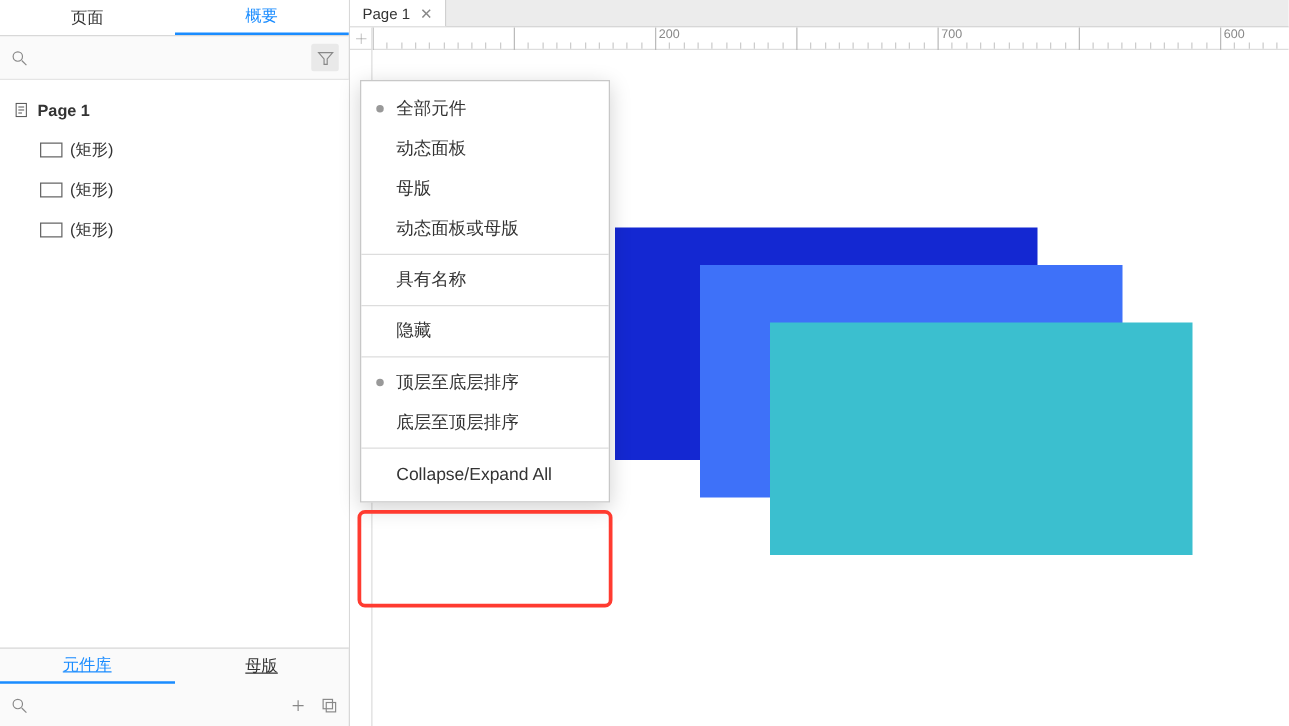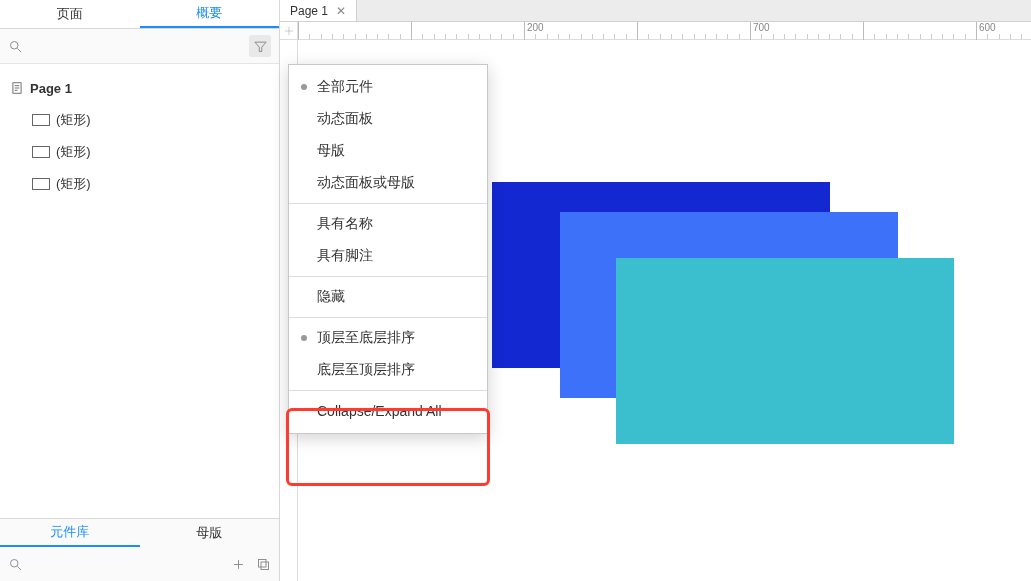--- a/index.html
+++ b/index.html
@@ -16,21 +16,21 @@
     .icon-svg { width:15px; height:15px; fill:none; stroke:#888; stroke-width:1.5; flex-shrink:0; }
     .filter-btn { display:flex; align-items:center; justify-content:center; width:22px; height:22px; cursor:pointer; color:#888; background:#e9e9e9; border-radius:2px; }
     .outline { flex:1; padding:8px 0; overflow:auto; background:#fff; }
     .outline-row { display:flex; align-items:center; height:32px; padding:0 10px; gap:6px; cursor:pointer; }
     .outline-row.root-row { font-weight:600; }
     .outline-row.child { padding-left:32px; }
     .page-ico { width:14px; height:14px; fill:none; stroke:#555; stroke-width:1.4; }
     .rect-ico { width:18px; height:12px; border:1.5px solid #666; }
     .lib-section { border-top:1px solid #d8d8d8; }
     .lib-tabs { display:flex; height:28px; }
-    .lib-tab { flex:1; display:flex; align-items:center; justify-content:center; cursor:pointer; }
+    .lib-tab { flex:1; display:flex; align-items:center; justify-content:center; cursor:pointer;text-decoration:underline; }
     .lib-tab.active { color:#1a8cff; border-bottom:2px solid #1a8cff; }
     .lib-search { display:flex; align-items:center; gap:10px; height:34px; padding:0 8px; }
     .lib-search input { flex:1; border:none; background:transparent; outline:none; }
     .lib-default { font-size:18px; color:#333; padding:6px 12px 10px; }
 
     
     .canvas-area { flex:1; display:flex; flex-direction:column; position:relative; }
     .tab-strip { height:22px; background:#ececec; display:flex; align-items:stretch; border-bottom:1px solid #d0d0d0; }
     .page-tab { display:flex; align-items:center; gap:8px; padding:0 10px; background:#fff; border-right:1px solid #d0d0d0; font-size:12px; }
     .page-tab .x { color:#888; cursor:pointer; }
@@ -222,23 +222,20 @@
     <div class="menu-item">
       <span>母版</span>
     </div>
     <div class="menu-item">
       <span>动态面板或母版</span>
     </div>
     <div class="menu-sep"></div>
     <div class="menu-item">
       <span>具有名称</span>
     </div>
-    <div class="menu-item">
-      <span>具有脚注</span>
-    </div>
     <div class="menu-sep"></div>
     <div class="menu-item">
       <span>隐藏</span>
     </div>
     <div class="menu-sep"></div>
     <div class="menu-item">
       <span class="bullet"></span>
       <span>顶层至底层排序</span>
     </div>
     <div class="menu-item">

